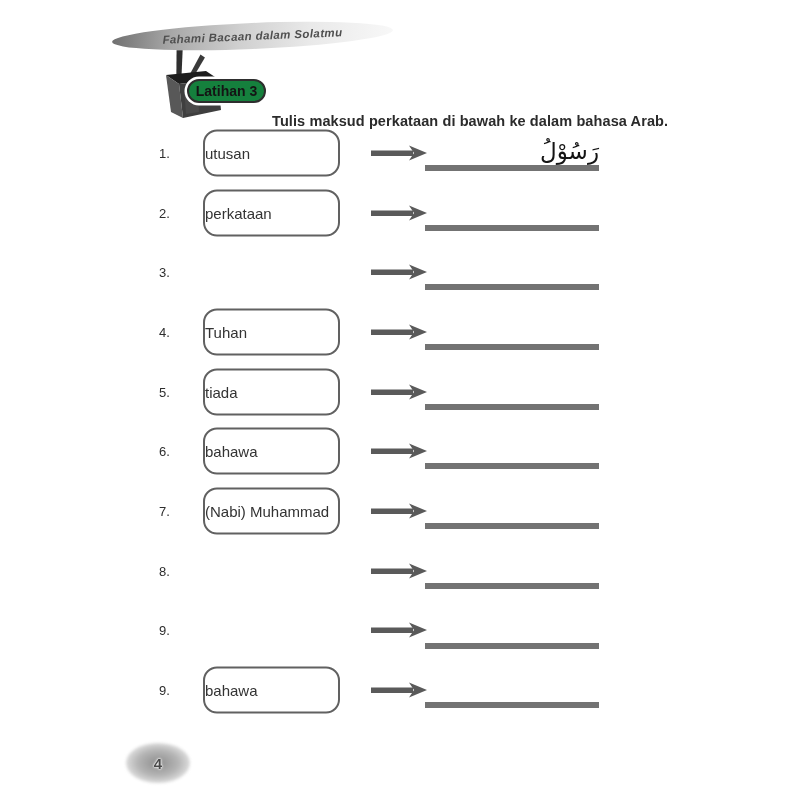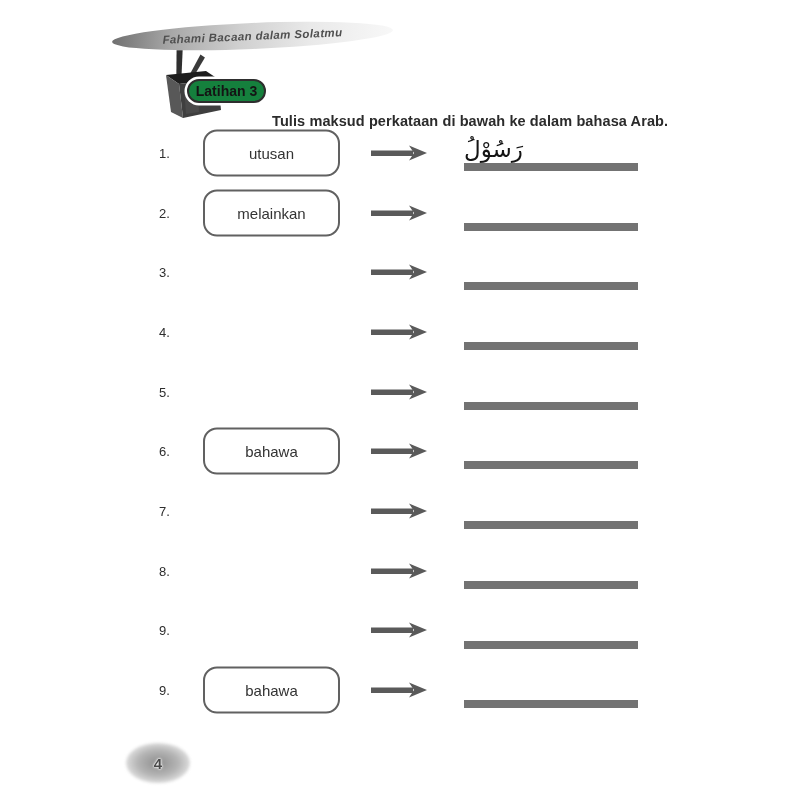--- a/index.html
+++ b/index.html
@@ -66,35 +66,35 @@
     width:36px;
     font-size:13px; color:#2e2e2e;
   }
   .word-box {
     position:absolute; left:203px; top:50%;
     transform:translateY(-50%);
     width:137px; height:47px;
     background:#ffffff;
     border:2px solid #616161;
     border-radius:14px;
-    display:flex; align-items:center; justify-content:center;
+    display:flex; align-items:center; justify-content:flex-start;
   }
   .word-label {
     font-size:15px; color:#333333;
     white-space:nowrap;
   }
   .arrow {
     position:absolute; left:370px; top:50%;
     transform:translateY(-50%);
   }
   .answer {
-    position:absolute; left:464px; top:0;
+    position:absolute; left:425px; top:0;
     width:174px; height:48px;
-    border-bottom:8px solid #737373;
-    display:flex; align-items:flex-end; justify-content:flex-start;
+    border-bottom:6px solid #737373;
+    display:flex; align-items:flex-end; justify-content:flex-end;
   }
   .arabic {
     font-family:"DejaVu Sans", sans-serif;
     font-size:23px; line-height:1.1;
     color:#141414;
     padding-bottom:1px;
   }
 
   
   .page-badge-bg {
@@ -146,21 +146,21 @@
         <polygon points="39,1.5 57,9 39,16.5 44,9" fill="#5a5a5a"></polygon>
       </svg>
     <div class="answer">
       <span class="arabic">رَسُوْلُ</span>
     </div>
   </div>
 
   <div class="row">
     <span class="num">2.</span>
     <div class="word-box">
-      <span class="word-label">melainkan</span>
+      <span class="word-label">perkataan</span>
     </div>
     <svg class="arrow" width="58" height="18" viewBox="0 0 58 18">
         <rect x="1" y="6.5" width="42" height="5.5" fill="#5a5a5a"></rect>
         <polygon points="39,1.5 57,9 39,16.5 44,9" fill="#5a5a5a"></polygon>
       </svg>
     <div class="answer">
       <span class="arabic"></span>
     </div>
   </div>
 
@@ -170,31 +170,37 @@
         <rect x="1" y="6.5" width="42" height="5.5" fill="#5a5a5a"></rect>
         <polygon points="39,1.5 57,9 39,16.5 44,9" fill="#5a5a5a"></polygon>
       </svg>
     <div class="answer">
       <span class="arabic"></span>
     </div>
   </div>
 
   <div class="row">
     <span class="num">4.</span>
+    <div class="word-box">
+      <span class="word-label">Tuhan</span>
+    </div>
     <svg class="arrow" width="58" height="18" viewBox="0 0 58 18">
         <rect x="1" y="6.5" width="42" height="5.5" fill="#5a5a5a"></rect>
         <polygon points="39,1.5 57,9 39,16.5 44,9" fill="#5a5a5a"></polygon>
       </svg>
     <div class="answer">
       <span class="arabic"></span>
     </div>
   </div>
 
   <div class="row">
     <span class="num">5.</span>
+    <div class="word-box">
+      <span class="word-label">tiada</span>
+    </div>
     <svg class="arrow" width="58" height="18" viewBox="0 0 58 18">
         <rect x="1" y="6.5" width="42" height="5.5" fill="#5a5a5a"></rect>
         <polygon points="39,1.5 57,9 39,16.5 44,9" fill="#5a5a5a"></polygon>
       </svg>
     <div class="answer">
       <span class="arabic"></span>
     </div>
   </div>
 
   <div class="row">
@@ -206,20 +212,23 @@
         <rect x="1" y="6.5" width="42" height="5.5" fill="#5a5a5a"></rect>
         <polygon points="39,1.5 57,9 39,16.5 44,9" fill="#5a5a5a"></polygon>
       </svg>
     <div class="answer">
       <span class="arabic"></span>
     </div>
   </div>
 
   <div class="row">
     <span class="num">7.</span>
+    <div class="word-box">
+      <span class="word-label">(Nabi) Muhammad</span>
+    </div>
     <svg class="arrow" width="58" height="18" viewBox="0 0 58 18">
         <rect x="1" y="6.5" width="42" height="5.5" fill="#5a5a5a"></rect>
         <polygon points="39,1.5 57,9 39,16.5 44,9" fill="#5a5a5a"></polygon>
       </svg>
     <div class="answer">
       <span class="arabic"></span>
     </div>
   </div>
 
   <div class="row">

